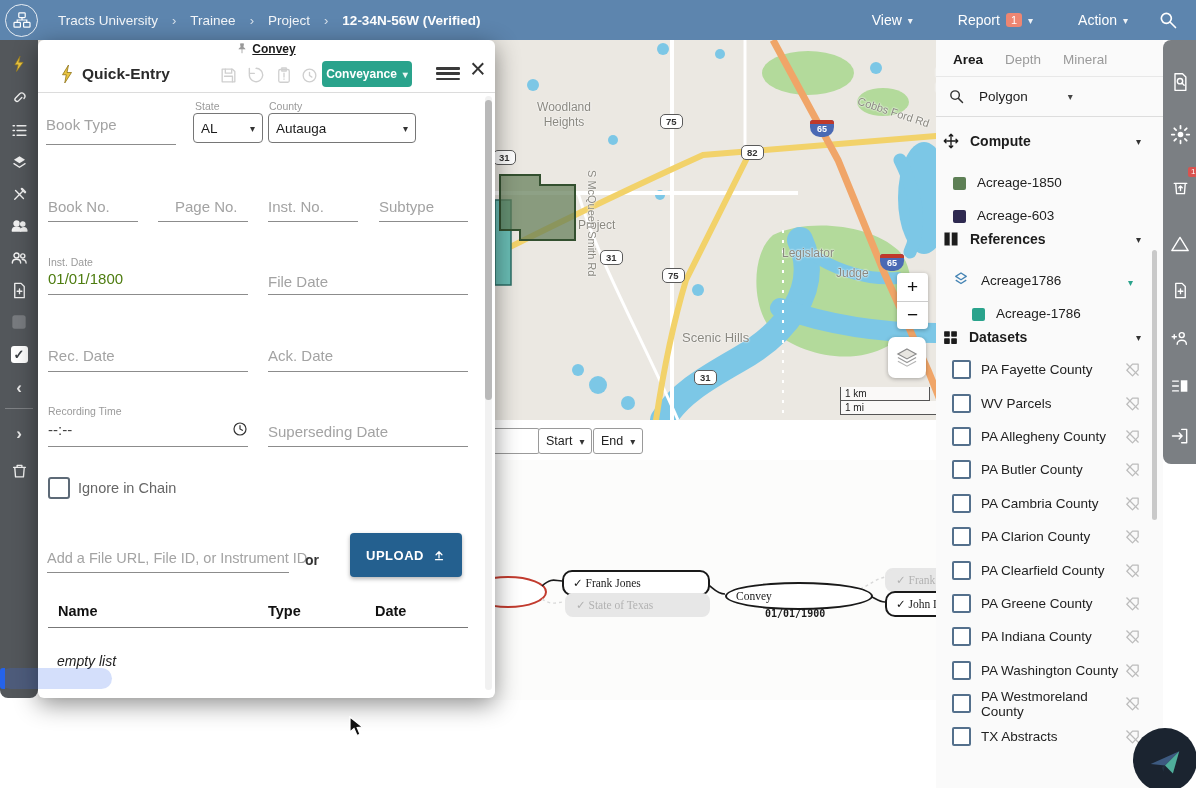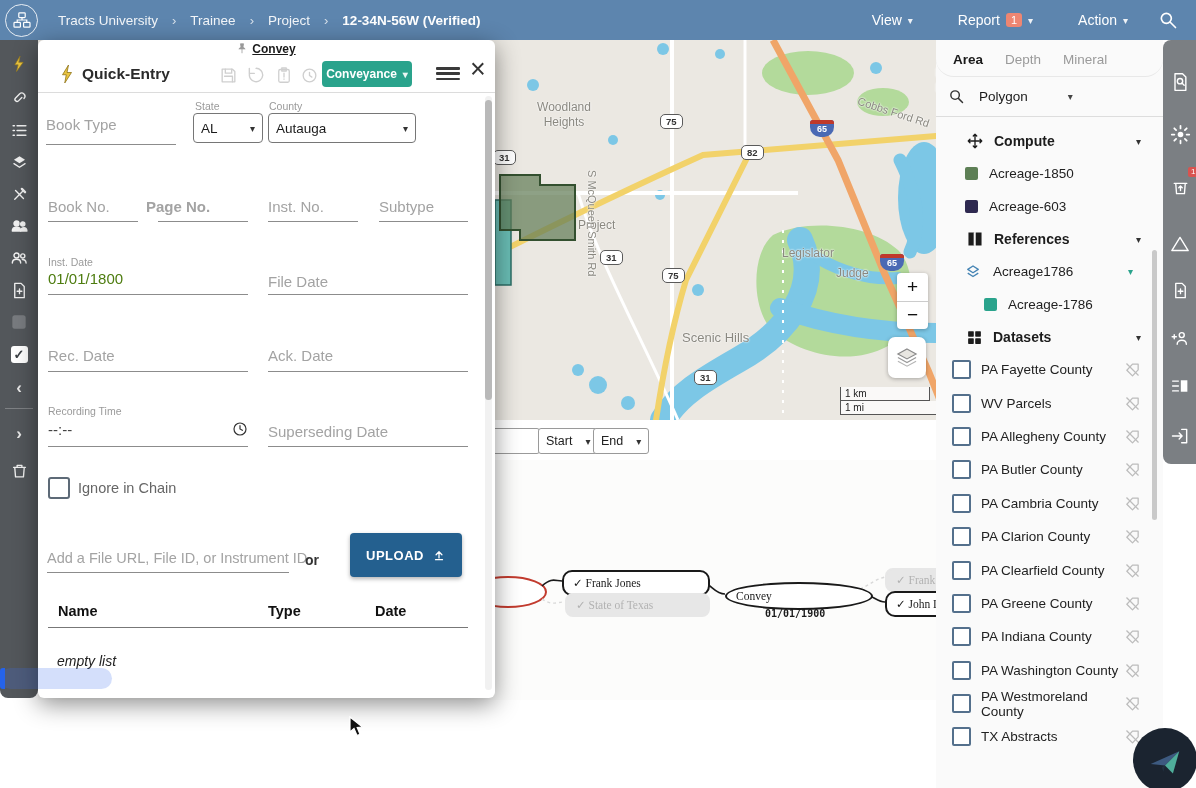--- a/index.html
+++ b/index.html
@@ -57,21 +57,21 @@
   .zoom-sep{height:1px;background:#ccc;}
   .layers-btn{position:absolute;left:850px;top:297px;width:38px;height:41px;background:#fff;border-radius:7px;
               box-shadow:0 1px 4px rgba(0,0,0,.3);display:flex;align-items:center;justify-content:center;z-index:5;cursor:pointer;}
   .scalebox{position:absolute;background:rgba(255,255,255,.75);border:1.5px solid #555;border-top:none;
             font-size:10px;color:#222;padding:0 4px;line-height:13px;}
 
   
   .tl-bar{position:absolute;left:38px;top:420px;width:898px;height:40px;background:#fff;
           border-bottom:1px solid #e3e3e3;z-index:1;}
   .tl-select{position:absolute;top:8px;height:24px;border:1px solid #9a9a9a;border-radius:3px;background:#fff;
-             font-size:12.5px;color:#222;display:flex;align-items:center;gap:13px;padding:0 7px;cursor:pointer;}
+             font-size:12.5px;color:#222;display:flex;align-items:center;gap:7px;padding:0 7px;cursor:pointer;}
   .flow{position:absolute;left:38px;top:460px;width:898px;height:240px;background:#fcfcfb;overflow:hidden;z-index:1;}
   .fnode{position:absolute;font-family:Liberation Serif, serif;font-size:11.5px;display:flex;
          align-items:center;padding-left:9px;cursor:pointer;}
   .fnode-solid{background:#fff;border:2px solid #1a1a1a;border-radius:10px;color:#1a1a1a;}
   .fnode-ghost{background:#e7e7e7;border:2px solid #e7e7e7;border-radius:8px;color:#b2b2b2;}
   .fdate{position:absolute;font-family:"DejaVu Sans Mono",monospace;font-size:10px;font-weight:bold;color:#1a1a1a;}
   .thumbs{position:absolute;left:0;top:700px;width:1196px;height:88px;background:#fff;z-index:1;}
 
   
   .modal{position:absolute;left:38px;top:40px;width:457px;height:658px;background:#fff;border-radius:6px;
@@ -105,30 +105,30 @@
               box-shadow:0 2px 4px rgba(0,0,0,.3);color:#fff;font-size:13px;font-weight:bold;letter-spacing:.5px;
               display:flex;align-items:center;justify-content:center;gap:8px;cursor:pointer;}
   .th{position:absolute;font-size:14.5px;font-weight:bold;color:#111;}
   .empty{position:absolute;font-size:14px;font-style:italic;color:#222;}
   .m-scroll{position:absolute;left:447px;top:56px;width:7px;height:594px;background:#f1f1f1;border-radius:4px;}
   .m-thumb{position:absolute;left:0;top:4px;width:7px;height:300px;background:#b9b9b9;border-radius:4px;cursor:pointer;}
   .clock-ic{position:absolute;cursor:pointer;}
 
   
   .sidebar{position:absolute;left:936px;top:40px;width:227px;height:748px;background:#fafafa;z-index:10;overflow:hidden;}
-  .sb-tabs{display:flex;gap:22px;padding:12px 0 9px 17px;font-size:13.5px;border-bottom:1px solid #e8e8e8;border-radius:18px;}
+  .sb-tabs{display:flex;gap:22px;padding:12px 0 9px 17px;font-size:13.5px;border-bottom:1px solid #e8e8e8;}
   .sb-tab{color:#9a9a9a;cursor:pointer;}
   .sb-tab.active{color:#1a1a1a;font-weight:bold;}
   .sb-search{display:flex;align-items:center;gap:14px;height:39px;padding-left:12px;border-bottom:1px solid #ddd;}
   .sb-search .val{font-size:13.5px;color:#1a1a1a;}
   .sb-search .caret3{font-size:10px;color:#444;margin-left:26px;}
-  .sec-hd{display:flex;align-items:center;height:32px;padding-left:6px;cursor:pointer;margin-left:24px;}
+  .sec-hd{display:flex;align-items:center;height:32px;padding-left:6px;cursor:pointer;}
   .sec-hd .t{font-size:14px;font-weight:bold;color:#1c1c1c;margin-left:10px;}
   .sec-hd .cv{margin-left:auto;margin-right:22px;font-size:10px;color:#333;}
-  .it-row{display:flex;align-items:center;height:33px;cursor:pointer;padding-left:12px;}
+  .it-row{display:flex;align-items:flex-end;height:33px;cursor:pointer;}
   .swatch{width:13px;height:13px;border-radius:2px;margin-left:17px;}
   .it-lbl{font-size:13.5px;color:#222;margin-left:11px;}
   .ds-row{display:flex;align-items:center;height:33.4px;cursor:pointer;}
   .cb{width:15px;height:15px;border:2px solid #54708c;border-radius:2px;background:#fff;margin-left:16px;flex:none;}
   .ds-lbl{font-size:13.5px;color:#222;margin-left:10px;}
   .tag-off{margin-left:auto;margin-right:22px;flex:none;}
   .sb-scroll{position:absolute;left:216px;top:210px;width:5px;height:270px;background:#c9c9c9;border-radius:3px;}
 
   
   .chat-btn{position:absolute;left:1133px;top:728px;width:64px;height:64px;border-radius:50%;background:#1b2430;
@@ -441,21 +441,21 @@
     <span>AL</span>
       <span class="caret2">▾</span>
   </div>
   <div class="flabel" style="left:231px;top:60px;">County</div>
   <div class="mselect" style="left:230px;top:73px;width:132px;">
     <span>Autauga</span>
       <span class="caret2">▾</span>
   </div>
 
   <div class="ph" style="left:10px;top:158px;text-align:center;">Book No.</div>
-  <div class="ph" style="left:108px;top:158px;font-weight:bold;">Page No.</div>
+  <div class="ph" style="left:137px;top:158px;">Page No.</div>
   <div class="ph" style="left:230px;top:158px;">Inst. No.</div>
   <div class="ph" style="left:341px;top:158px;">Subtype</div>
   <div class="uline" style="left:10px;top:181px;width:90px;"></div>
   <div class="uline" style="left:120px;top:181px;width:90px;"></div>
   <div class="uline" style="left:230px;top:181px;width:90px;"></div>
   <div class="uline" style="left:341px;top:181px;width:89px;"></div>
 
   <div class="flabel" style="left:10px;top:216px;">Inst. Date</div>
   <div class="fval" style="left:10px;top:230px;">01/01/1800</div>
   <div class="uline" style="left:10px;top:254px;width:200px;"></div>

